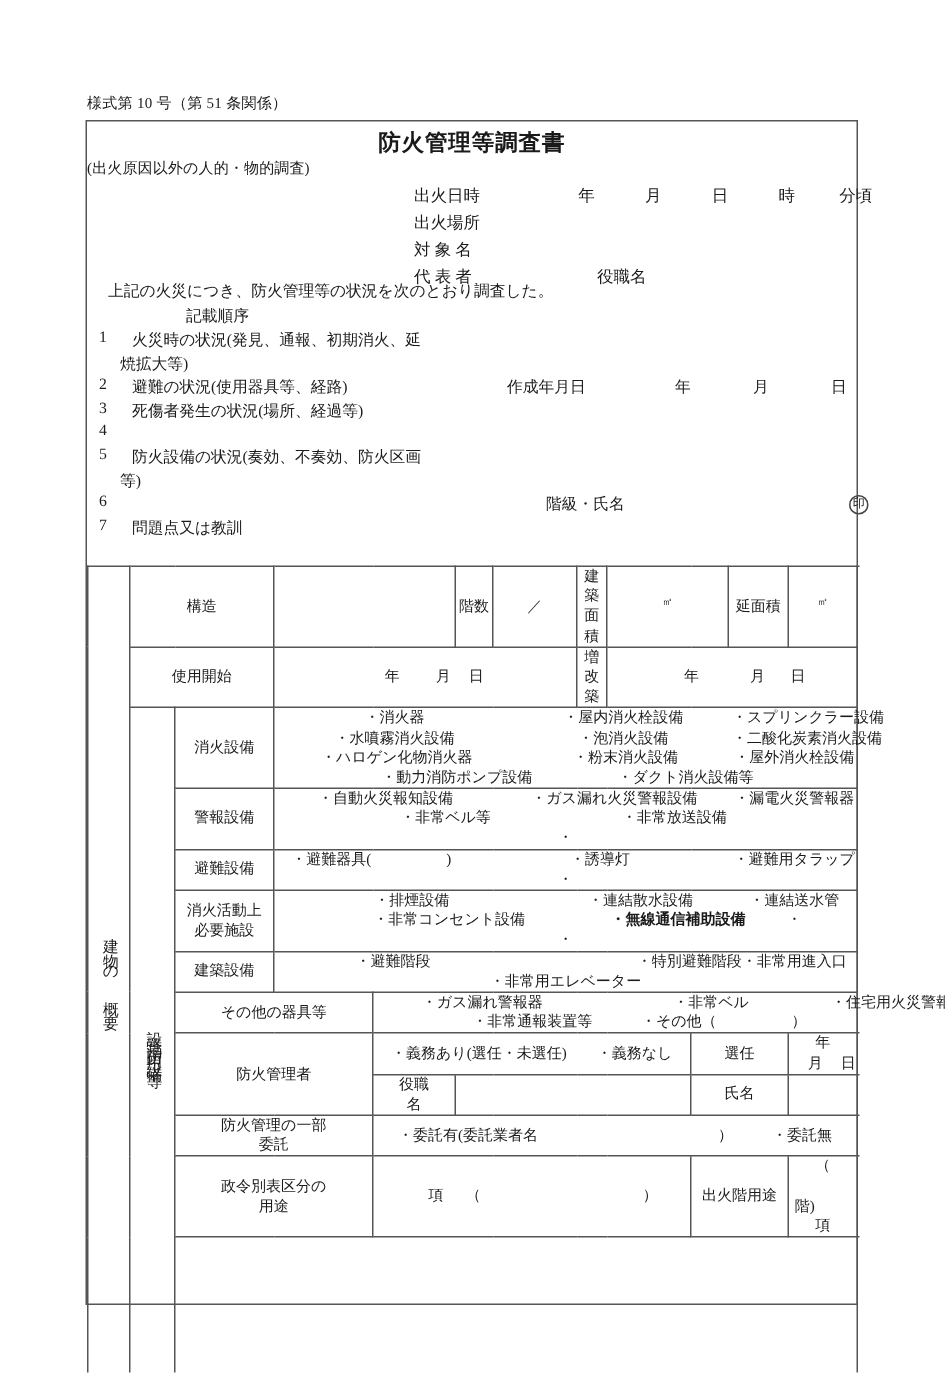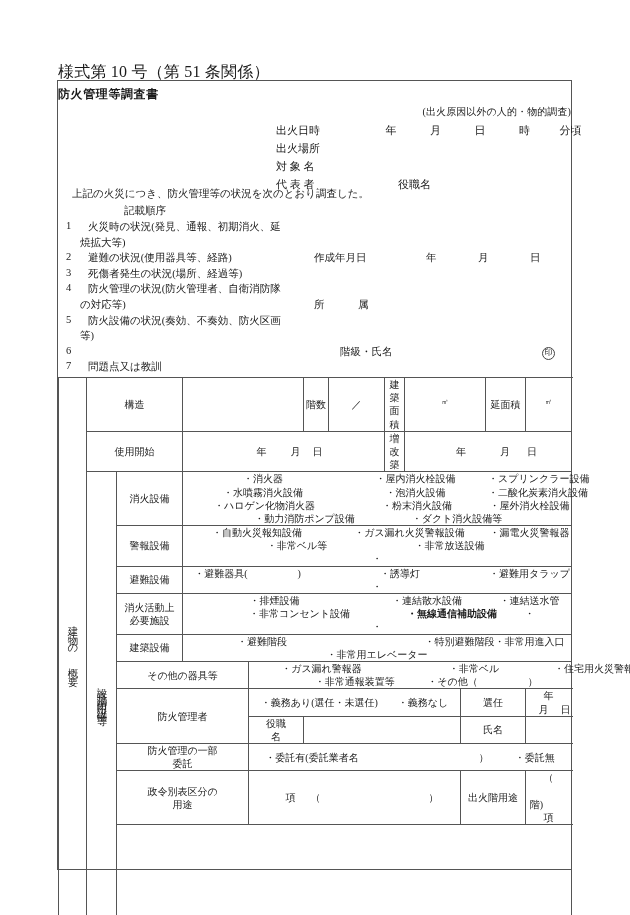--- a/index.html
+++ b/index.html
@@ -19,21 +19,21 @@
   .page {
     position: absolute;
     left: 0; top: 0;
     width: 630px;
     height: 915px;
   }
   .form-no {
     position: absolute;
     left: 58px;
     top: 62px;
-    font-size: 16px;
+    font-size: 10px;
     letter-spacing: 0.2px;
     white-space: nowrap;
   }
   .outer-frame {
     position: absolute;
     left: 57px;
     top: 80px;
     width: 515px;
     height: 790px;
     border: 1px solid #555;
@@ -42,29 +42,30 @@
 
   
   .head {
     position: relative;
     height: 296px;
   }
   .doc-title {
     position: absolute;
     left: 0; right: 0;
     top: 5px;
-    font-size: 12px;
+    text-align: center;
+    font-size: 15px;
     font-weight: bold;
     letter-spacing: 0.6px;
   }
   .doc-sub {
     position: absolute;
     left: 0; right: 0;
     top: 24px;
-    text-align: right;
+    text-align: left;
     font-size: 10px;
     letter-spacing: 0.1px;
   }
   .kv {
     position: absolute;
     font-size: 11px;
     white-space: nowrap;
   }
   .kv .lbl { display: inline-block; }
   .slot { display: inline-block; }
@@ -105,20 +106,21 @@
     left: 22px;
   }
   .oitem .cont {
     position: absolute;
     left: 14px;
   }
   .oitem .rightfield {
     position: absolute;
     font-size: 10.5px;
     white-space: nowrap;
+    margin-left: 24px;
   }
   .seal {
     display: inline-block;
     width: 11px;
     height: 11px;
     line-height: 10px;
     border: 1px solid #444;
     border-radius: 50%;
     font-size: 8px;
     text-align: center;
@@ -235,26 +237,20 @@
           <span class="rightfield" style="left:464px;">日</span>
         </div>
 
         <div class="oitem">
           <span class="num">3</span>
           <span class="txt">死傷者発生の状況(場所、経過等)</span>
         </div>
 
         <div class="oitem">
           <span class="num">4</span>
-          <span class="txt">防火管理の状況(防火管理者、自衛消防隊</span>
-        </div>
-        <div class="oitem">
-          <span class="cont">の対応等)</span>
-          <span class="rightfield" style="left:248px;">所</span>
-          <span class="rightfield" style="left:292px;">属</span>
         </div>
 
         <div class="oitem">
           <span class="num">5</span>
           <span class="txt">防火設備の状況(奏効、不奏効、防火区画</span>
         </div>
         <div class="oitem">
           <span class="cont">等)</span>
         </div>
 

